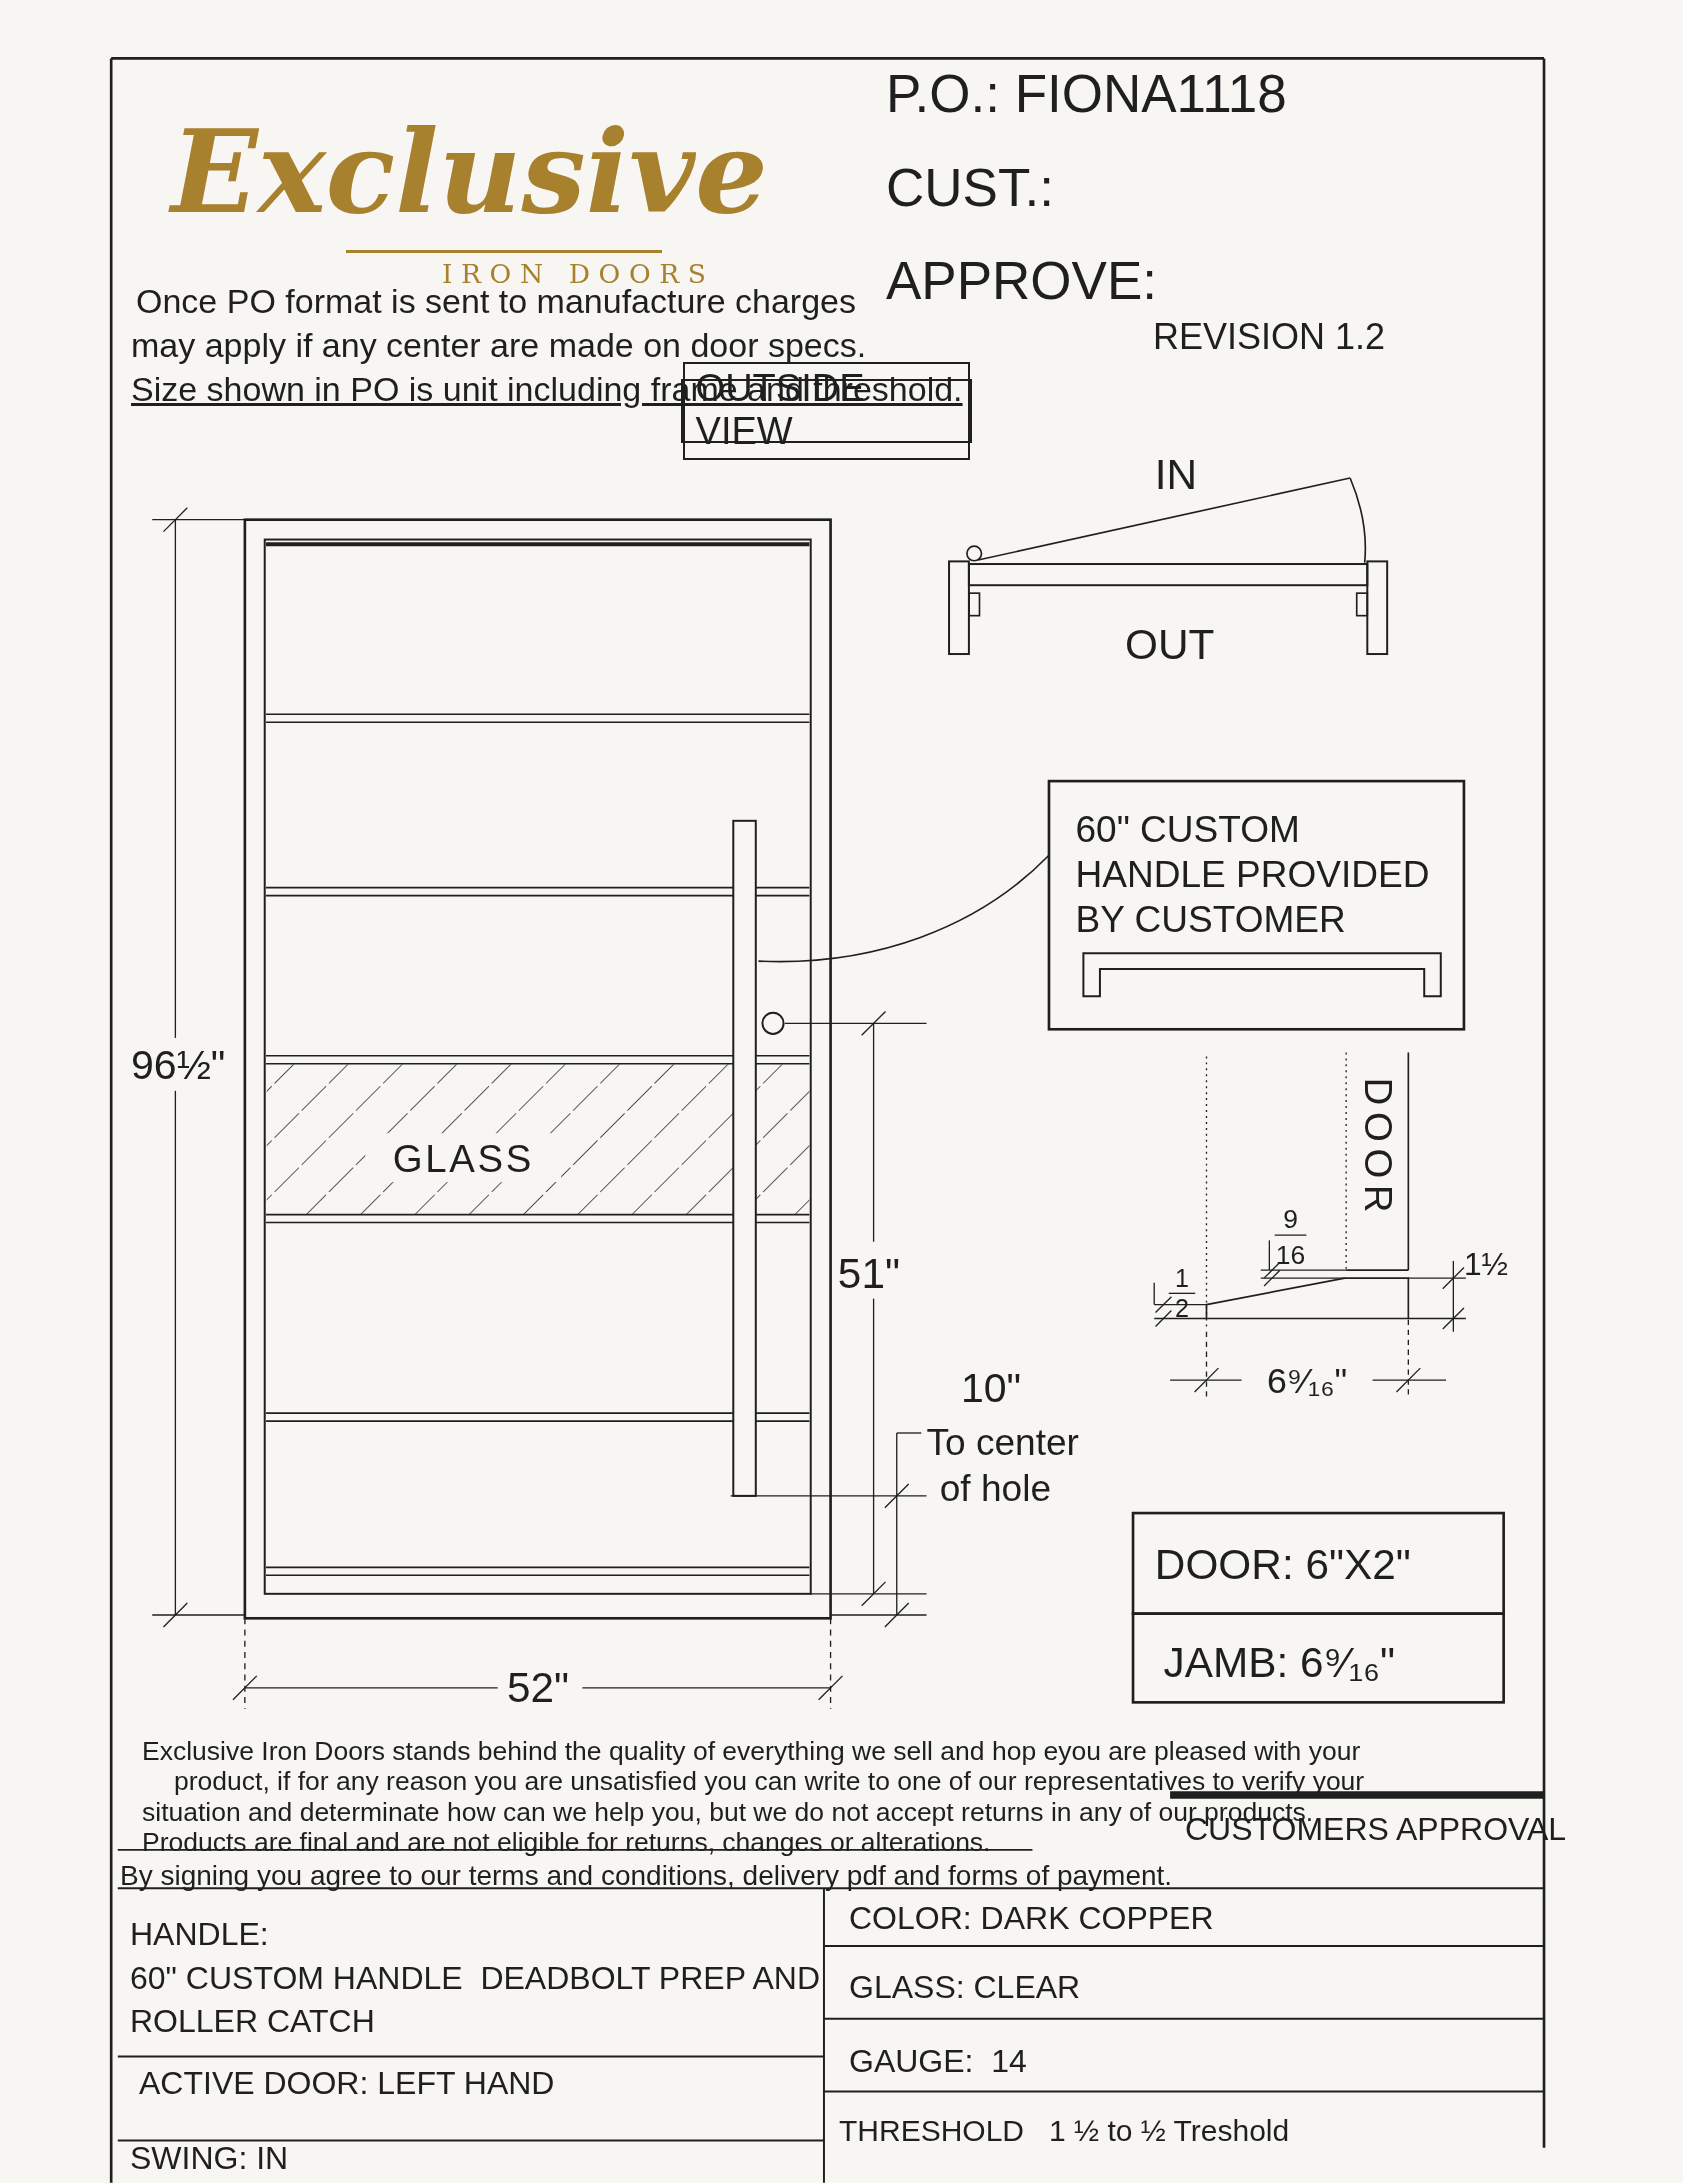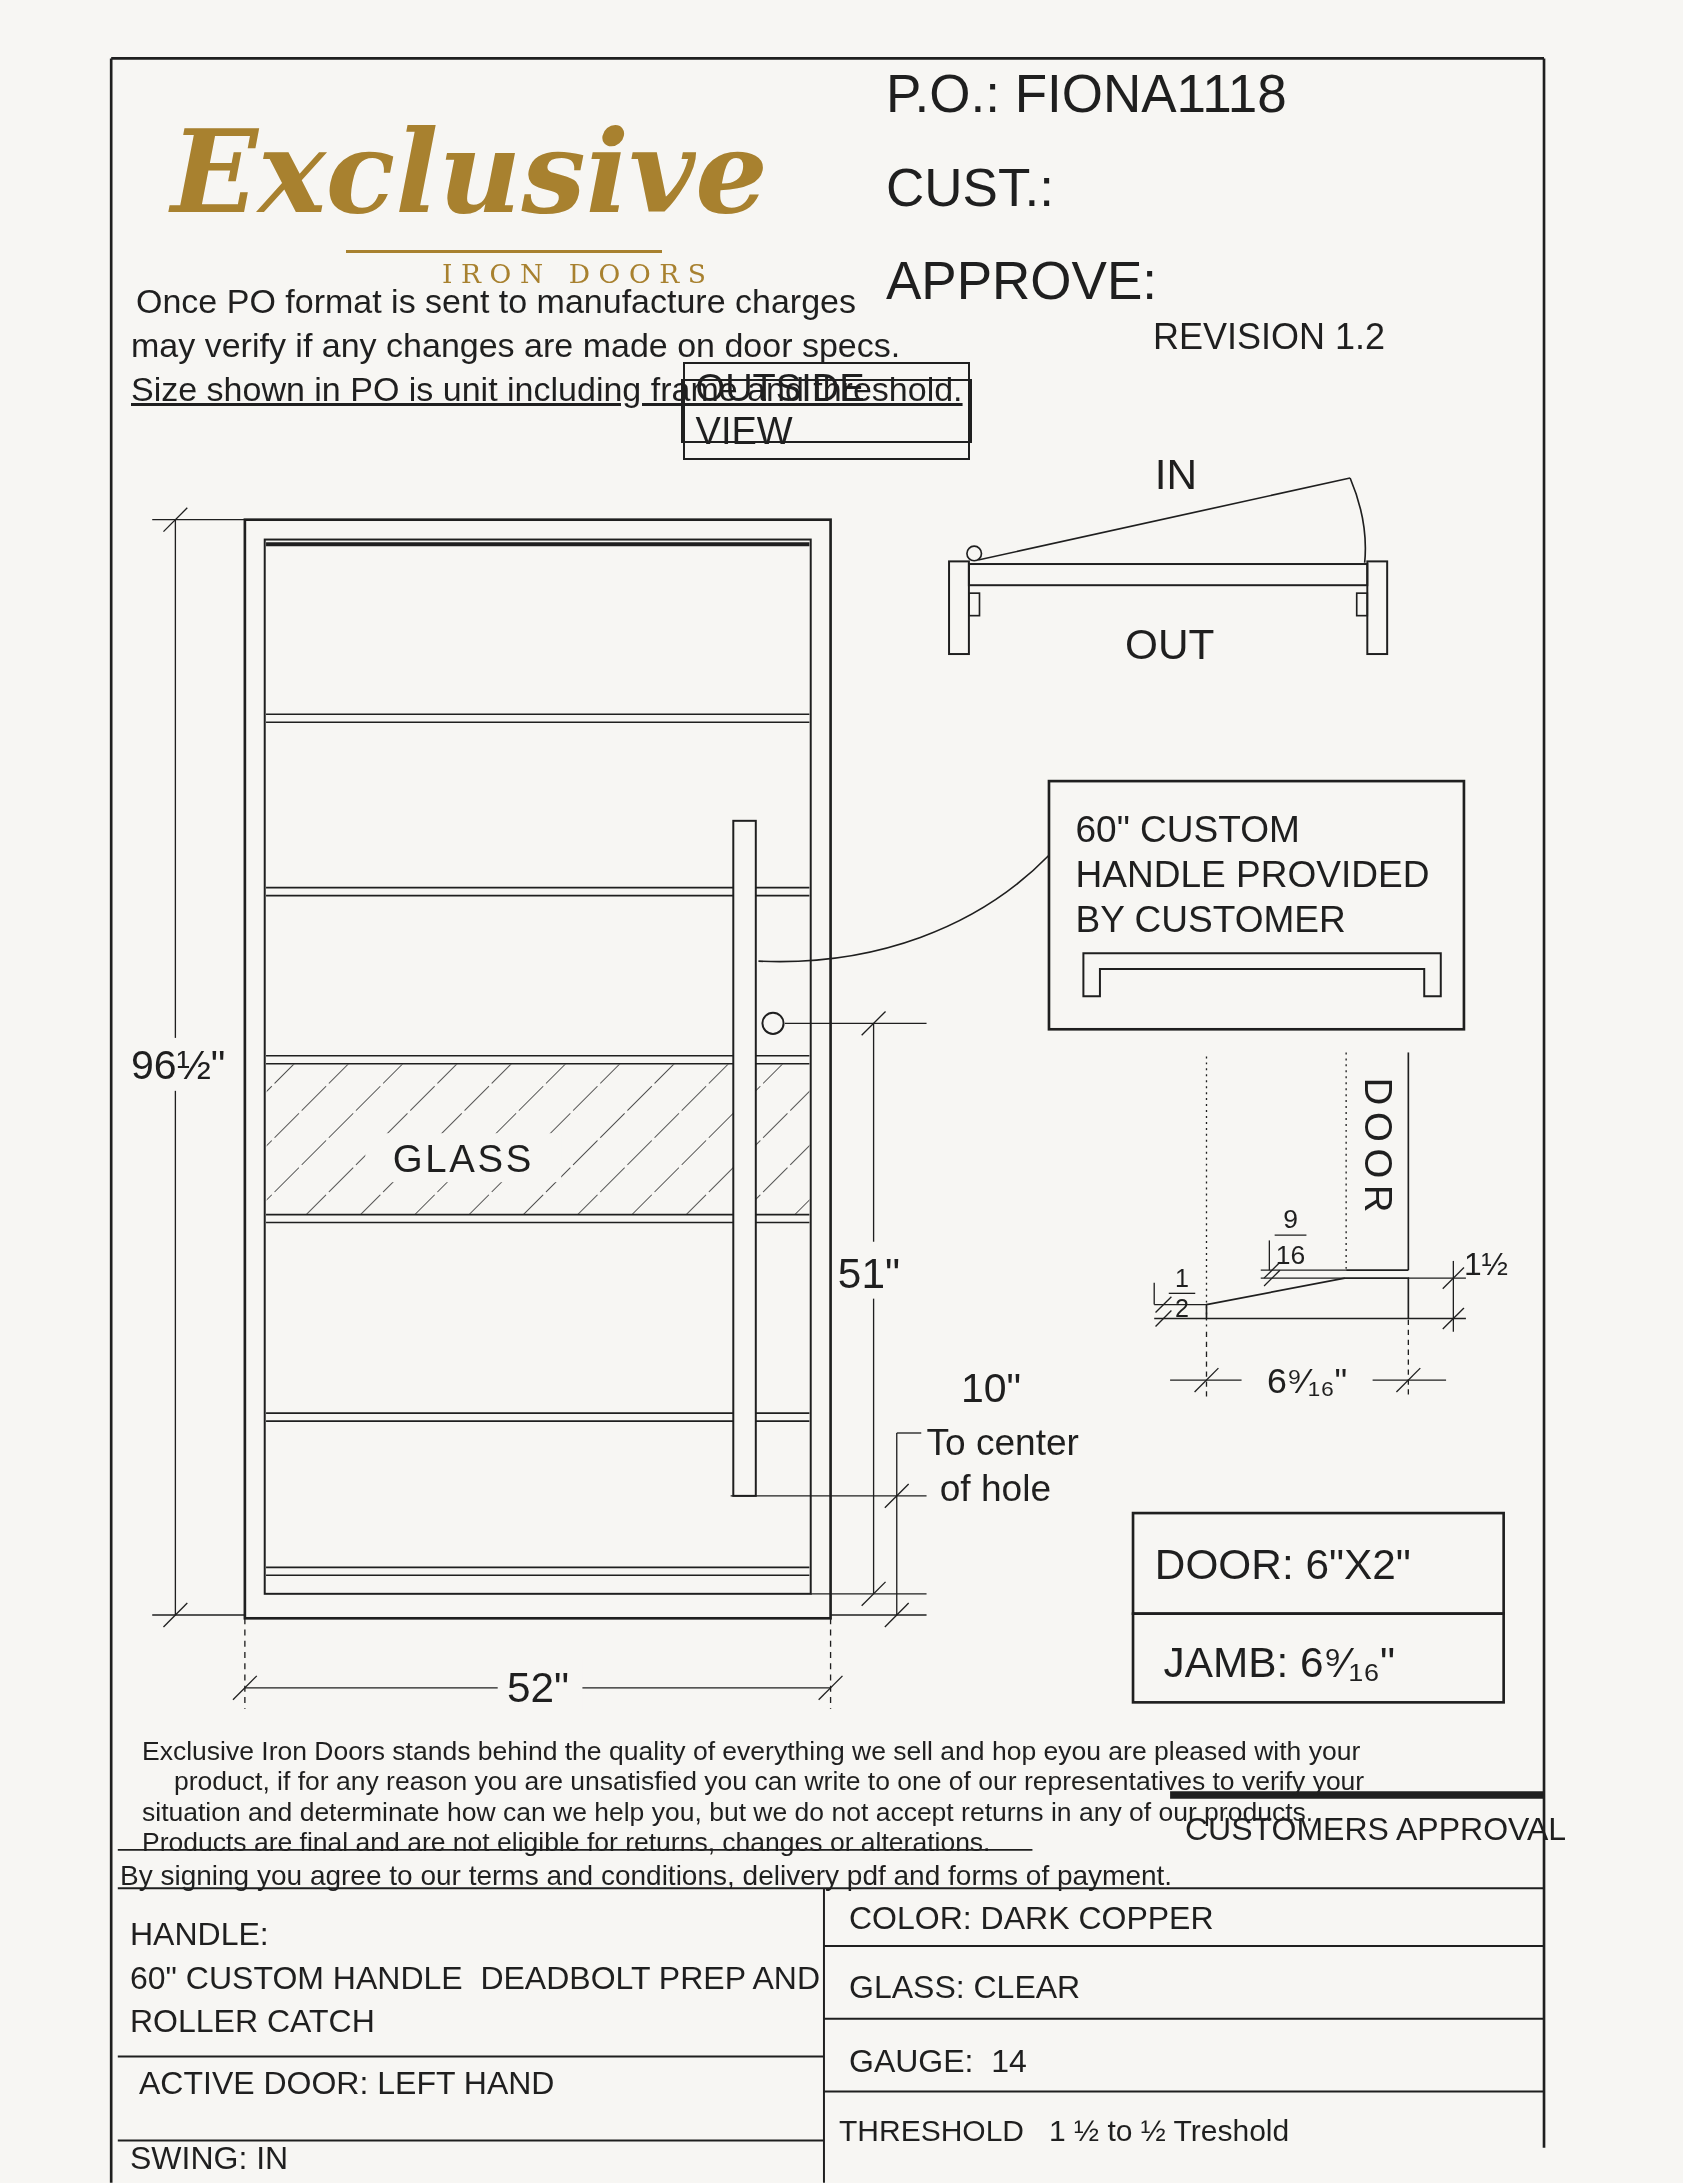--- a/index.html
+++ b/index.html
@@ -227,21 +227,21 @@
   <div class="t logo-script gold" style="left:171px;top:105px;font-size:114px;text-align:center;">Exclusive</div>
   <div class="gold-rule" style="left:346px;top:250px;width:316px;height:3.3px;"></div>
   <div class="t logo-sub gold" style="left:442px;top:258px;font-size:26.5px;">IRON DOORS</div>
 
   <div class="t" style="left:886px;top:63px;font-size:53px;">P.O.: FIONA1118</div>
   <div class="t" style="left:886px;top:157px;font-size:53px;">CUST.:</div>
   <div class="t" style="left:886px;top:250px;font-size:53px;">APPROVE:</div>
   <div class="t" style="left:1153px;top:316px;font-size:36px;">REVISION 1.2</div>
 
   <div class="t" style="left:136px;top:281px;font-size:34px;">Once PO format is sent to manufacture charges</div>
-  <div class="t" style="left:131px;top:325px;font-size:34px;">may verify if any changes are made on door specs.</div>
+  <div class="t" style="left:131px;top:325px;font-size:34px;">may apply if any center are made on door specs.</div>
   <div class="t" style="left:131px;top:369px;font-size:34px;text-decoration:underline;">Size shown in PO is unit including frame and threshold.</div>
 
   <div class="ov-box" style="left:681px;top:379px;width:287px;height:60px;">
     <span class="ov-inner">OUTSIDE VIEW</span>
   </div>
 
   <div class="t" style="left:142px;top:1736px;font-size:26.5px;">Exclusive Iron Doors stands behind the quality of everything we sell and hop eyou are pleased with your</div>
   <div class="t" style="left:142px;top:1766px;font-size:26.5px;margin-left:32px;">product, if for any reason you are unsatisfied you can write to one of our representatives to verify your</div>
   <div class="t" style="left:142px;top:1797px;font-size:26.5px;">situation and determinate how can we help you, but we do not accept returns in any of our products.</div>
   <div class="t" style="left:142px;top:1827px;font-size:26.5px;">Products are final and are not eligible for returns, changes or alterations.</div>

